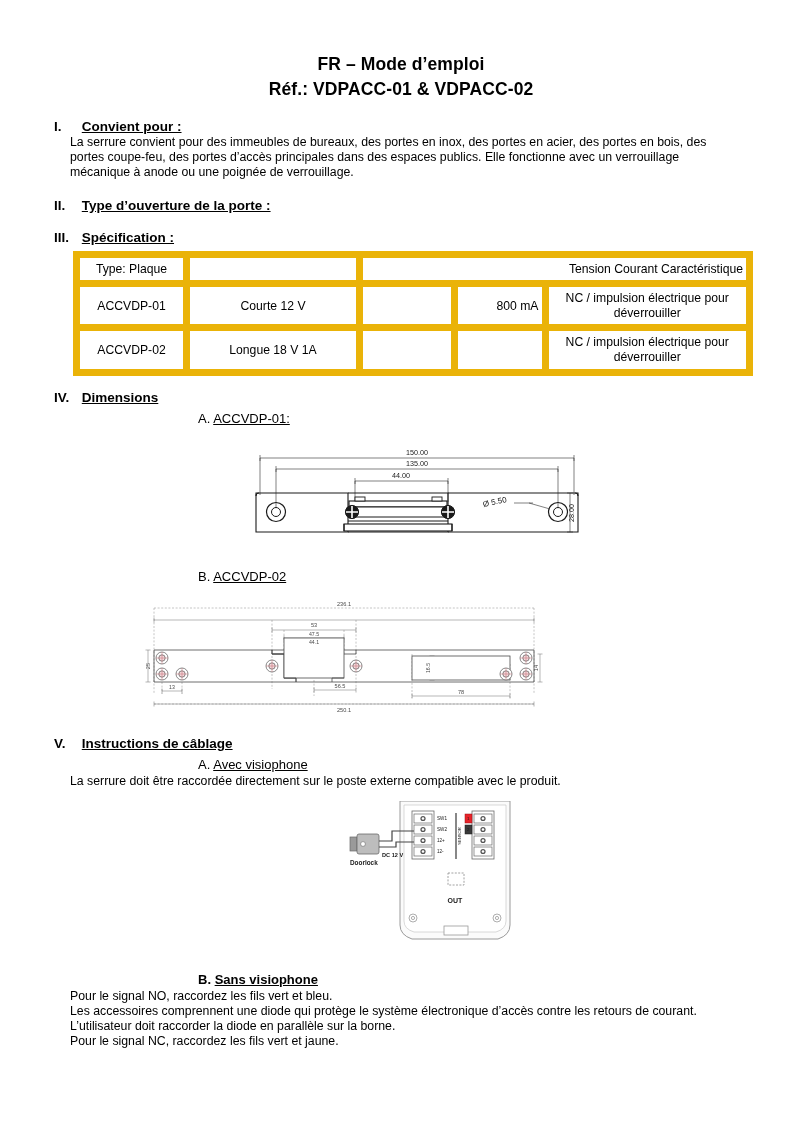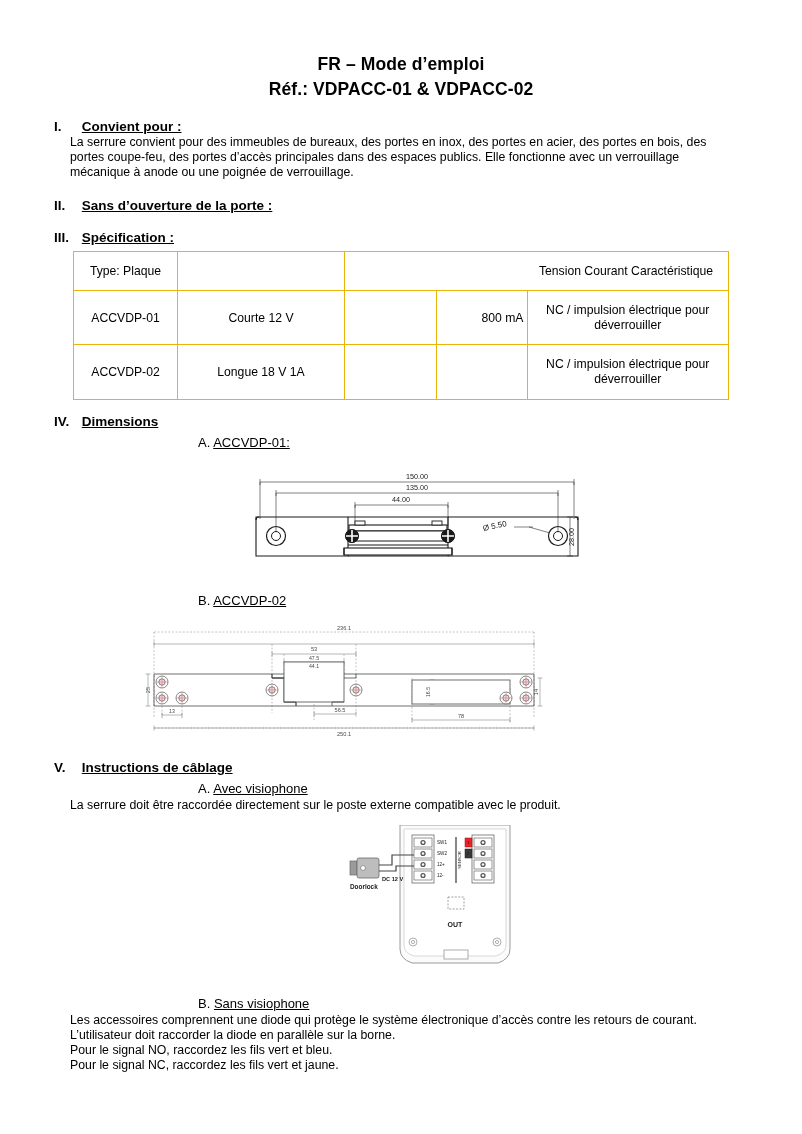--- a/index.html
+++ b/index.html
@@ -63,23 +63,23 @@
 
   
   table.spec {
     border-collapse: collapse;
     width: 625px;
     margin-top: 6px;
     margin-left: 3px;
     table-layout: fixed;
   }
   table.spec td {
-    border: 1px solid #eab308;
+    border: 7px solid #eab308;
     font-size: 12.2px;
-    padding: 12px 3px;
+    padding: 4px 3px;
     vertical-align: middle;
     line-height: 14.6px;
   }
   .c1 { width: 97px; text-align: center; }
   .c2 { width: 160px; text-align: center; }
   .c3 { width: 85px;  text-align: center; }
   .c4 { width: 85px;  text-align: right; }
   .c5 { width: 198px; text-align: center; }
   .hdr-type { text-align: center; }
 
@@ -103,36 +103,36 @@
   <div class="body-area">
 
     <div class="sec-head">
       <span class="num">I.</span>
       <span class="u">Convient pour :</span>
     </div>
     <p class="para" style="margin-left:-32px; width:668px;">La serrure convient pour des immeubles de bureaux, des portes en inox, des portes en acier, des portes en bois, des portes coupe-feu, des portes d’accès principales dans des espaces publics. Elle fonctionne avec un verrouillage mécanique à anode ou une poignée de verrouillage.</p>
 
     <div class="sec-head">
       <span class="num">II.</span>
-      <span class="u">Sans d’ouverture de la porte :</span>
+      <span class="u">Type d’ouverture de la porte :</span>
     </div>
 
     <div class="sec-head">
       <span class="num">III.</span>
       <span class="u">Spécification :</span>
     </div>
 
     <table class="spec" style="margin-left:-29px;">
       <tbody>
           <tr>
         <td class="c1 hdr-type">Type:  Plaque</td>
         <td class="c2"></td>
         <td class="c3" style="border-right:none;"></td>
         <td class="c4" style="border-left:none;border-right:none;"></td>
-        <td class="c5" style="border-left:none;text-align:center;padding-left:0;">Tension  Courant  Caractéristique</td>
+        <td class="c5" style="border-left:none;text-align:right;padding-left:0;">Tension  Courant  Caractéristique</td>
       </tr>
       <tr>
         <td class="c1">ACCVDP-01</td>
         <td class="c2">Courte  12 V</td>
         <td class="c3"></td>
         <td class="c4">800 mA</td>
         <td class="c5">NC / impulsion électrique pour déverrouiller</td>
       </tr>
       <tr>
         <td class="c1">ACCVDP-02</td>
@@ -415,22 +415,22 @@
           <text x="129" y="35" font-size="4.2" text-anchor="middle" transform="rotate(-90 129 35)">SENSOR</text>
           <text x="135" y="19" font-size="4.4">1</text>
           <text x="135" y="30" font-size="4.4">2</text>
           <text x="123" y="102" font-size="7" font-weight="bold" text-anchor="middle">OUT</text>
           <text x="18" y="64" font-size="6.4" font-weight="bold">Doorlock</text>
           <text x="50" y="56" font-size="5.6" font-weight="bold">DC 12 V</text>
         </g>
       </svg>
     </div>
 
-    <div class="sub-head" style="margin-top:16px;">
+    <div class="sub-head" style="margin-top:16px;font-weight:bold;">
       <span>B.</span>
       <span class="u">Sans visiophone</span>
     </div>
+    <p class="para" style="margin-left:-32px; width:668px;">Pour le signal NO, raccordez les fils vert et bleu.</p>
     <p class="para" style="margin-left:-32px; width:668px;">Les accessoires comprennent une diode qui protège le système électronique d’accès contre les retours de courant. L’utilisateur doit raccorder la diode en parallèle sur la borne.</p>
-    <p class="para" style="margin-left:-32px; width:668px;">Pour le signal NO, raccordez les fils vert et bleu.</p>
     <p class="para" style="margin-left:-32px; width:668px;">Pour le signal NC, raccordez les fils vert et jaune.</p>
 
   </div>
 </div>
 
 </body></html>

